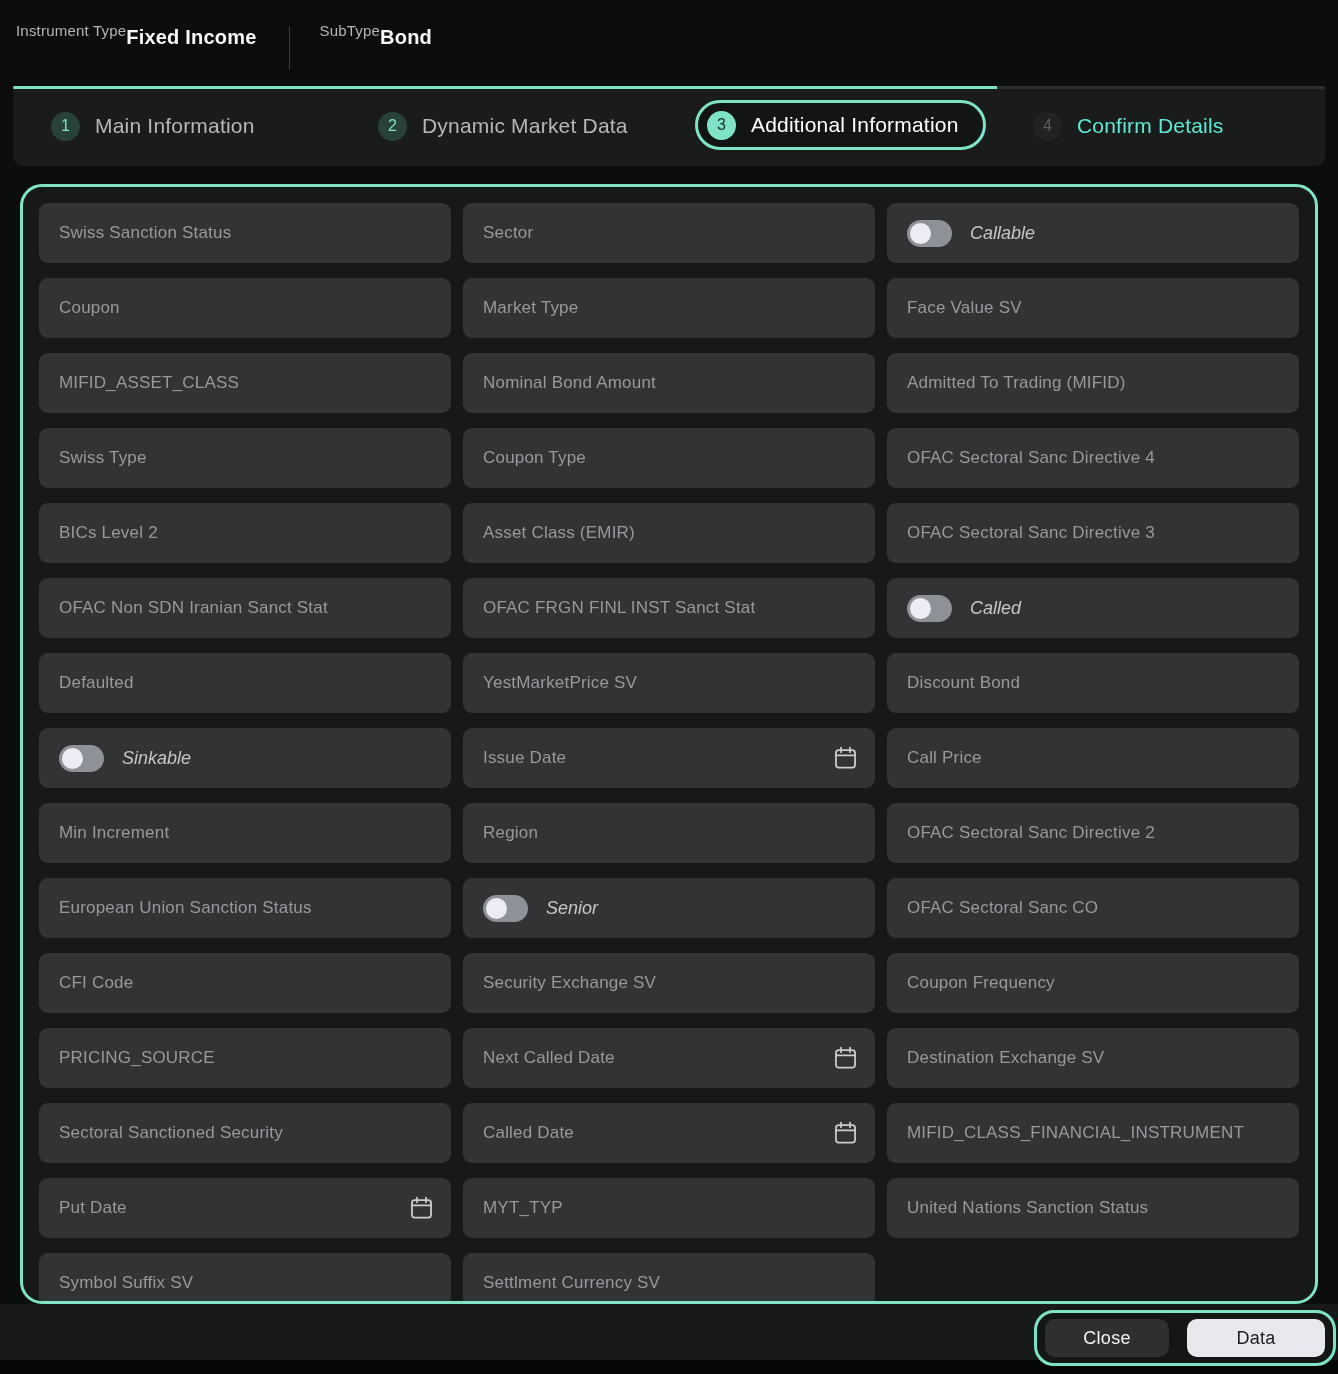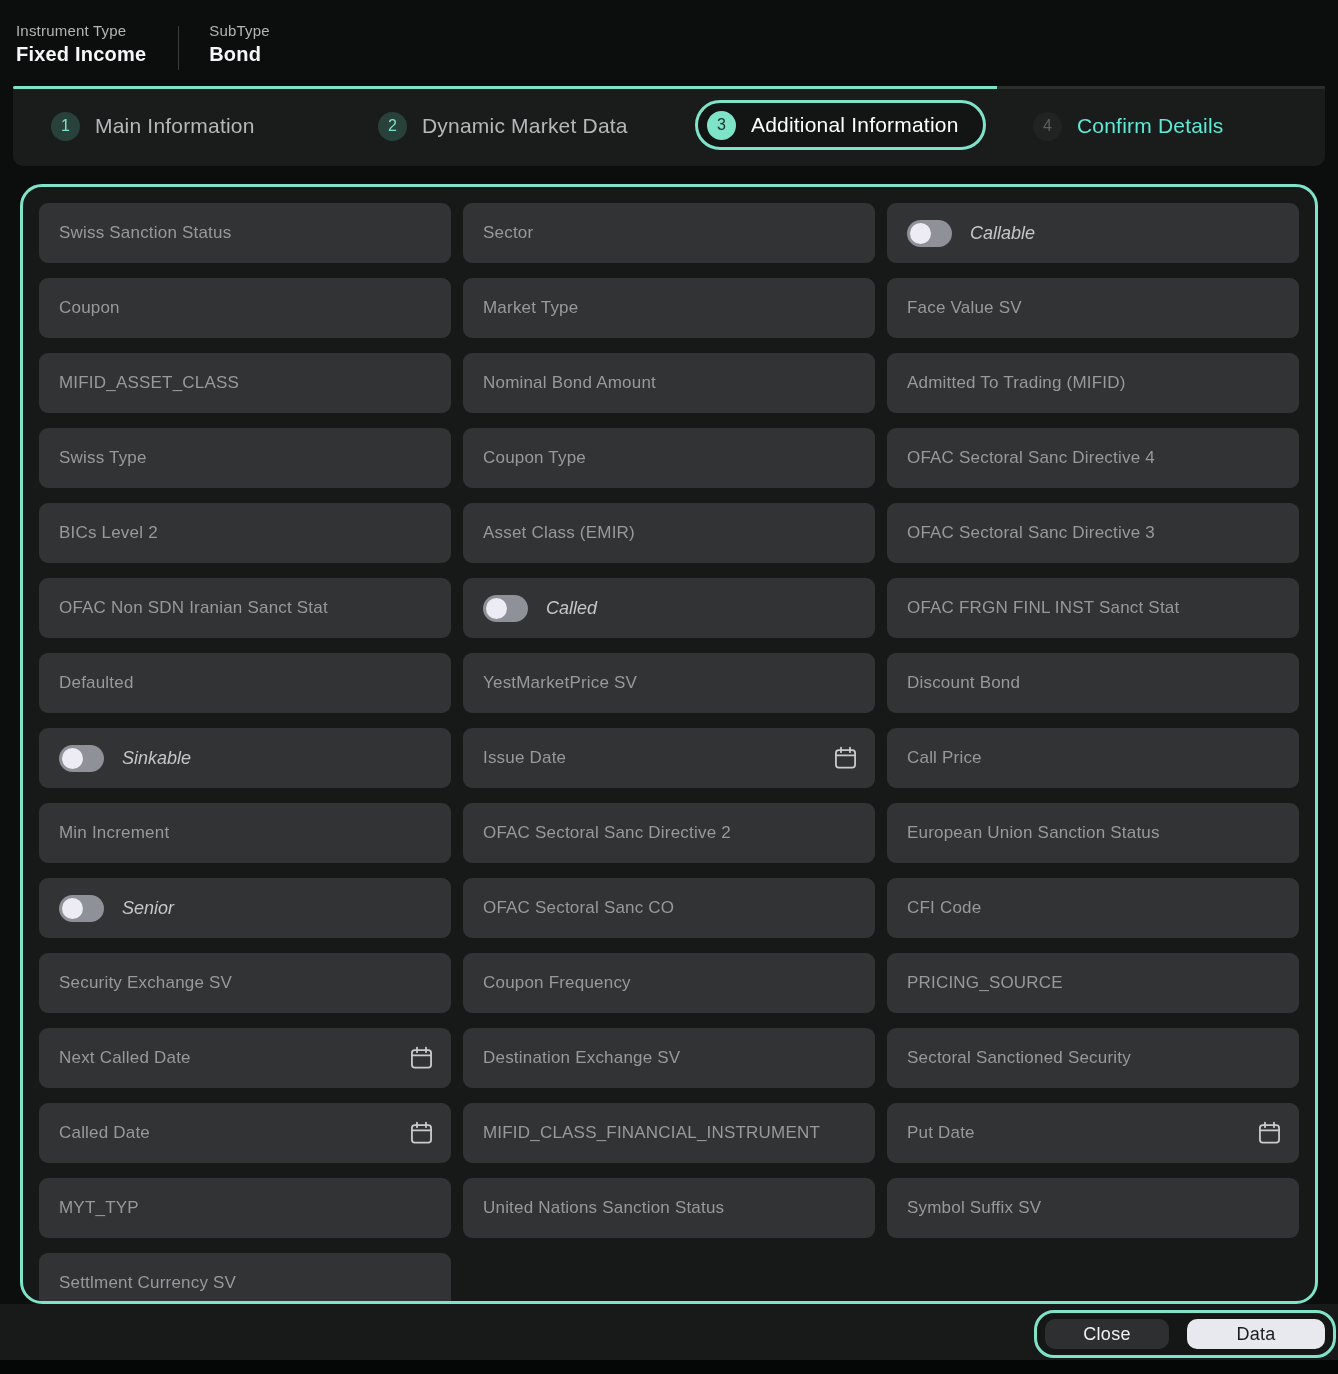--- a/index.html
+++ b/index.html
@@ -7,21 +7,21 @@
   body {
     background:#0c0d0d;
     font-family:"Liberation Sans", sans-serif;
     position:relative;
     overflow:hidden;
     color:#e8e9ea;
   }
 
   
   .header { display:flex; padding:22px 0 0 16px; }
-  .hgroup { display:flex; flex-direction:column; }
+  .hgroup { display:flex; flex-direction:row; }
   .hlabel { font-size:15px; color:#b2b4b6; letter-spacing:.2px; }
   .hvalue { font-size:20px; font-weight:700; color:#f6f7f8; margin-top:4px; letter-spacing:.2px; }
   .hdivider { width:1px; background:#3b3d3f; margin:4px 30px 0 32px; height:44px; }
 
   
   .stepper {
     position:relative;
     margin:16px 13px 0 13px;
     height:80px;
     background:#1a1c1c;
@@ -98,21 +98,21 @@
     position:absolute;
     top:1310px; right:2px;
     border:3px solid var(--accent);
     border-radius:20px;
     background:#151717;
     padding:6px 8px;
     display:flex; gap:18px; align-items:center;
     z-index:2;
   }
   .btn {
-    height:30px; border:none; border-radius:10px;
+    height:38px; border:none; border-radius:10px;
     font-family:"Liberation Sans", sans-serif;
     font-size:18px; letter-spacing:.3px;
     display:flex; align-items:center; justify-content:center;
     cursor:pointer;
   }
   .btn-close { width:124px; background:#2d2f31; color:#f0f1f2; }
   .btn-next  { width:138px; background:#e8e9ef; color:#1b1c1e; }
 </style>
 </head>
 <body>
@@ -201,28 +201,28 @@
       </div>
       <div class="field">
         <span class="ph">Asset Class (EMIR)</span>
       </div>
       <div class="field">
         <span class="ph">OFAC Sectoral Sanc Directive 3</span>
       </div>
       <div class="field">
         <span class="ph">OFAC Non SDN Iranian Sanct Stat</span>
       </div>
+      <div class="field">
+        <span class="ph">OFAC FRGN FINL INST Sanct Stat</span>
+      </div>
       <div class="field toggle-field">
         <span class="switch">
           <span class="knob"></span>
         </span>
         <span class="tlabel">Called</span>
-      </div>
-      <div class="field">
-        <span class="ph">OFAC FRGN FINL INST Sanct Stat</span>
       </div>
       <div class="field">
         <span class="ph">Defaulted</span>
       </div>
       <div class="field">
         <span class="ph">YestMarketPrice SV</span>
       </div>
       <div class="field">
         <span class="ph">Discount Bond</span>
       </div>
@@ -243,20 +243,23 @@
           </svg>
         </span>
       </div>
       <div class="field">
         <span class="ph">Call Price</span>
       </div>
       <div class="field">
         <span class="ph">Min Increment</span>
       </div>
       <div class="field">
+        <span class="ph">Region</span>
+      </div>
+      <div class="field">
         <span class="ph">OFAC Sectoral Sanc Directive 2</span>
       </div>
       <div class="field">
         <span class="ph">European Union Sanction Status</span>
       </div>
       <div class="field toggle-field">
         <span class="switch">
           <span class="knob"></span>
         </span>
         <span class="tlabel">Senior</span>

